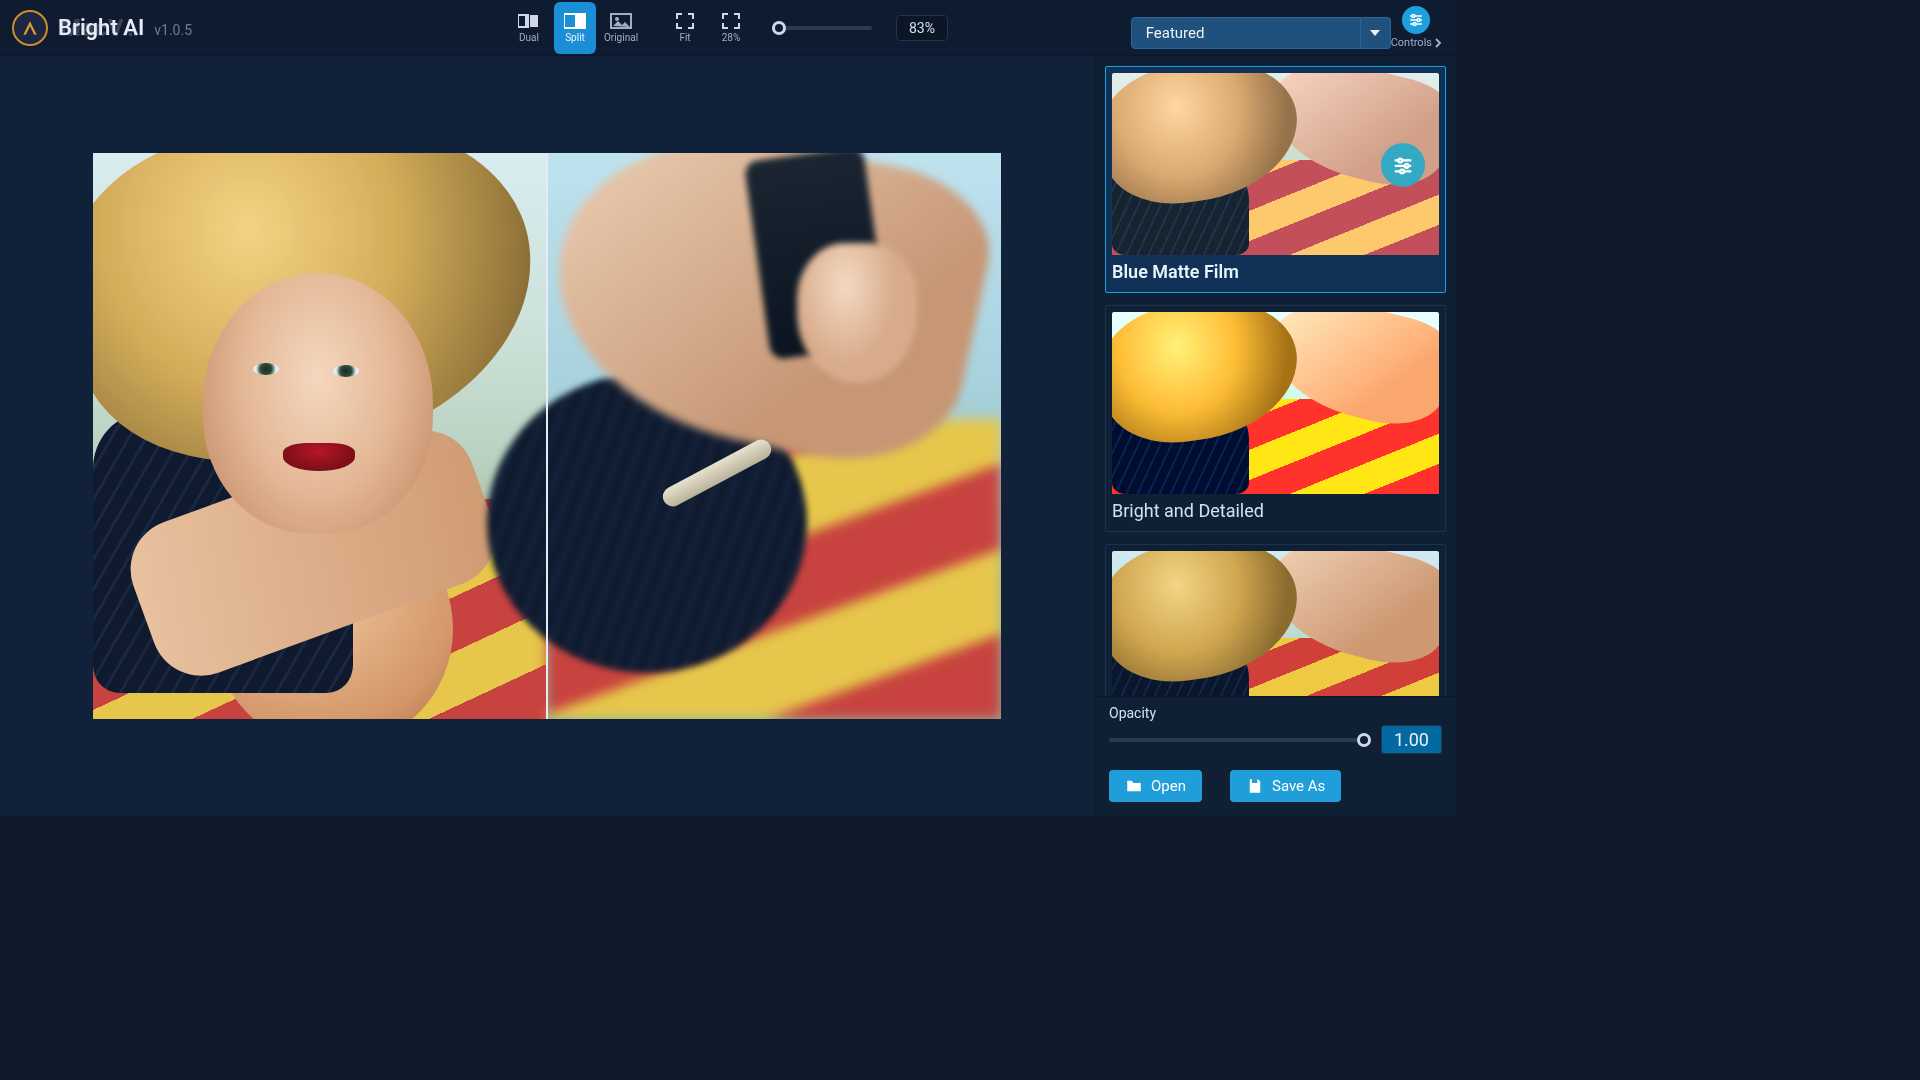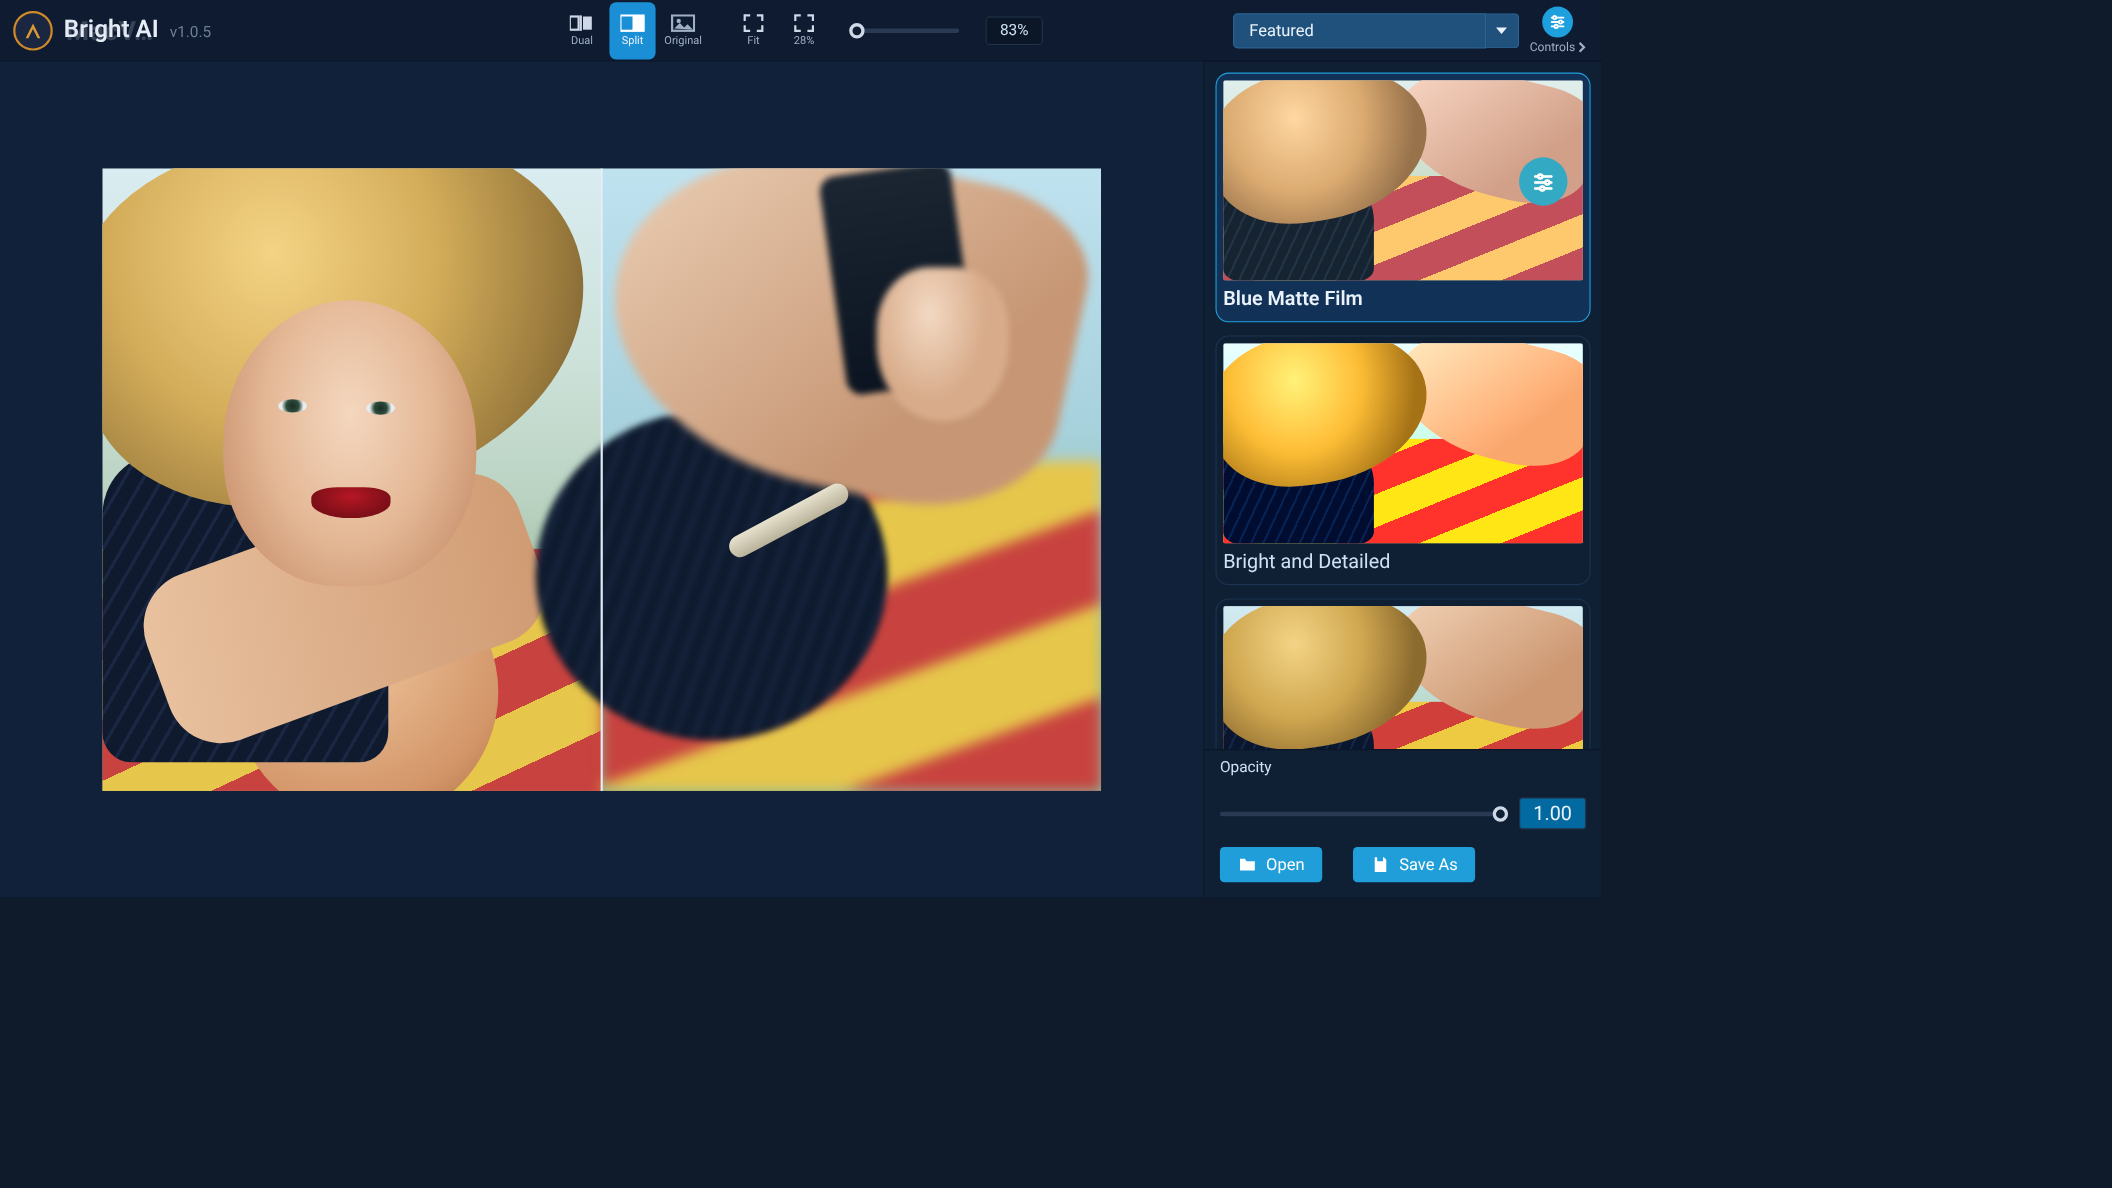--- a/index.html
+++ b/index.html
@@ -14,21 +14,21 @@
   .view-btn{width:42px;height:52px;border-radius:6px;display:flex;flex-direction:column;align-items:center;justify-content:center;gap:2px;cursor:pointer}
   .view-btn.active{background:#1b8fd6}
   .view-btn .ic{width:22px;height:18px;display:flex;align-items:center;justify-content:center}
   .view-btn .lbl{font-size:10px;color:#9fb0c4}
   .view-btn.active .lbl{color:#eaf3fb}
   .zoom-group{display:flex;align-items:center;gap:24px;margin-left:16px}
   .zoom-track{width:100px;height:4px;border-radius:2px;background:#2a3a52;position:relative}
   .zoom-thumb{width:14px;height:14px;border:3px solid #cfd8e6;border-radius:50%;position:absolute;top:-5px;left:0;background:#0e1b30}
   .zoom-val{background:#0b1626;border:1px solid #223449;color:#cfe2f4;padding:4px 12px;border-radius:4px;font-size:14px}
 
-  .right-top{position:absolute;right:14px;display:flex;align-items:center;gap:10px}
+  .right-top{position:absolute;right:14px;display:flex;align-items:flex-end;}
   .dd{display:flex}
   .dd-field{background:#20517c;border:1px solid #2a6595;color:#eaf3fb;padding:6px 14px;border-radius:4px 0 0 4px;width:230px;font-size:15px}
   .dd-btn{background:#20517c;border:1px solid #2a6595;border-left:none;border-radius:0 4px 4px 0;width:30px;display:flex;align-items:center;justify-content:center;color:#eaf3fb}
   .ctrl-btn{display:flex;flex-direction:column;align-items:center;gap:2px;cursor:pointer}
   .ctrl-circle{width:28px;height:28px;border-radius:50%;background:#1ea0df;display:flex;align-items:center;justify-content:center}
   .ctrl-lbl{font-size:11px;color:#9fb0c4;display:flex;align-items:center;gap:2px}
 
   .body{display:flex;height:760px}
   .canvas{flex:1;position:relative;background:#12213a;display:flex;align-items:center;justify-content:center}
   .photo{width:908px;height:566px;position:relative;overflow:hidden}
@@ -67,40 +67,40 @@
     background:linear-gradient(#1b2632,#0b1420);filter:blur(3px);transform:rotate(-8deg)}
   .rp-seat{position:absolute;left:0;right:0;bottom:0;height:300px;
     background:repeating-linear-gradient(-20deg,#c8433f 0 80px,#e6c64b 80px 160px);filter:blur(6px)}
   .rp-hand{position:absolute;left:250px;top:90px;width:120px;height:140px;
     background:radial-gradient(60% 80% at 40% 30%,#f3d9c3,#d8ac8b 70%);border-radius:40% 40% 50% 50%;filter:blur(3px)}
   .rp-bracelet{position:absolute;left:110px;top:310px;width:120px;height:20px;border-radius:20px;
     background:linear-gradient(#e7e2cf,#b9b29a);transform:rotate(-28deg)}
 
   .sidebar{width:362px;background:#0f2034;border-left:1px solid #0b1626;display:flex;flex-direction:column}
   .presets{flex:1;overflow:hidden;padding:10px 10px 0;display:flex;flex-direction:column;gap:12px}
-  .preset{border-radius:12px;padding:6px 6px 10px;border:1px solid #1b3350;background:#0f2034;cursor:pointer}
+  .preset{border-radius:2px;padding:6px 6px 10px;border:1px solid #1b3350;background:#0f2034;cursor:pointer}
   .preset.selected{border-color:#1ea0df;background:#123156}
   .preset .thumb{height:182px;border-radius:2px;overflow:hidden;position:relative}
   .preset .ttl{color:#cfe2f4;font-size:18px;margin-top:6px}
   .preset.selected .ttl{color:#eaf3fb;font-weight:600}
   .adjust-pill{position:absolute;right:14px;top:70px;width:44px;height:44px;border-radius:50%;background:#1ea0df;display:flex;align-items:center;justify-content:center}
   
   .t-bg{position:absolute;inset:0}
   .t-seat{position:absolute;left:0;right:0;bottom:0;height:52%;background:repeating-linear-gradient(-22deg,#c8433f 0 28px,#e6c64b 28px 56px)}
   .t-hair{position:absolute;left:-10px;top:-10px;width:60%;height:75%;border-radius:55% 60% 70% 50%;
     background:radial-gradient(70% 110% at 40% 30%,#ecd089,#caa556 45%,#8a6c36 80%);transform:rotate(-8deg)}
   .t-shirt{position:absolute;left:0;top:40%;width:42%;height:60%;
     background:repeating-linear-gradient(115deg,#0f1b30 0 8px,#1b2a46 8px 10px);border-radius:20% 50% 10% 10%}
   .t-arm{position:absolute;right:-10px;top:-5px;width:55%;height:60%;border-radius:50% 30% 40% 60%;
     background:linear-gradient(130deg,#edd1b8,#c79775 70%);transform:rotate(14deg)}
   .filt-blue{filter:contrast(.95) saturate(.9) brightness(1.05) sepia(.1) hue-rotate(-10deg)}
   .filt-bright{filter:contrast(1.15) saturate(1.35) brightness(1.1)}
   .filt-plain{filter:contrast(1.05) saturate(1.05)}
 
-  .opacity-row{padding:8px 14px 6px;display:flex;flex-direction:column;gap:19px;border-top:1px solid #0b1626}
+  .opacity-row{padding:8px 14px 6px;display:flex;flex-direction:column;gap:4px;border-top:1px solid #0b1626}
   .op-lbl{color:#cfe2f4;font-size:14px}
   .op-ctrls{display:flex;align-items:center;gap:10px}
   .op-track{flex:1;height:4px;background:#2a3a52;border-radius:2px;position:relative}
   .op-thumb{width:14px;height:14px;border:3px solid #cfd8e6;border-radius:50%;position:absolute;top:-5px;right:0;background:#0f2034}
   .op-val{background:#0369a1;border:1px solid #223449;color:#eaf3fb;padding:3px 12px;border-radius:3px;font-size:18px}
   .actions{display:flex;gap:28px;justify-content:flex-start;padding:10px 14px 14px}
   .btn{display:flex;align-items:center;gap:8px;background:#1f9ed9;color:#fff;padding:7px 16px;border-radius:4px;font-size:15px;cursor:pointer;border:none}
   .btn svg{width:18px;height:18px;fill:#fff}
   .tri-down{width:0;height:0;border-left:5px solid transparent;border-right:5px solid transparent;border-top:6px solid #eaf3fb}
 </style>

